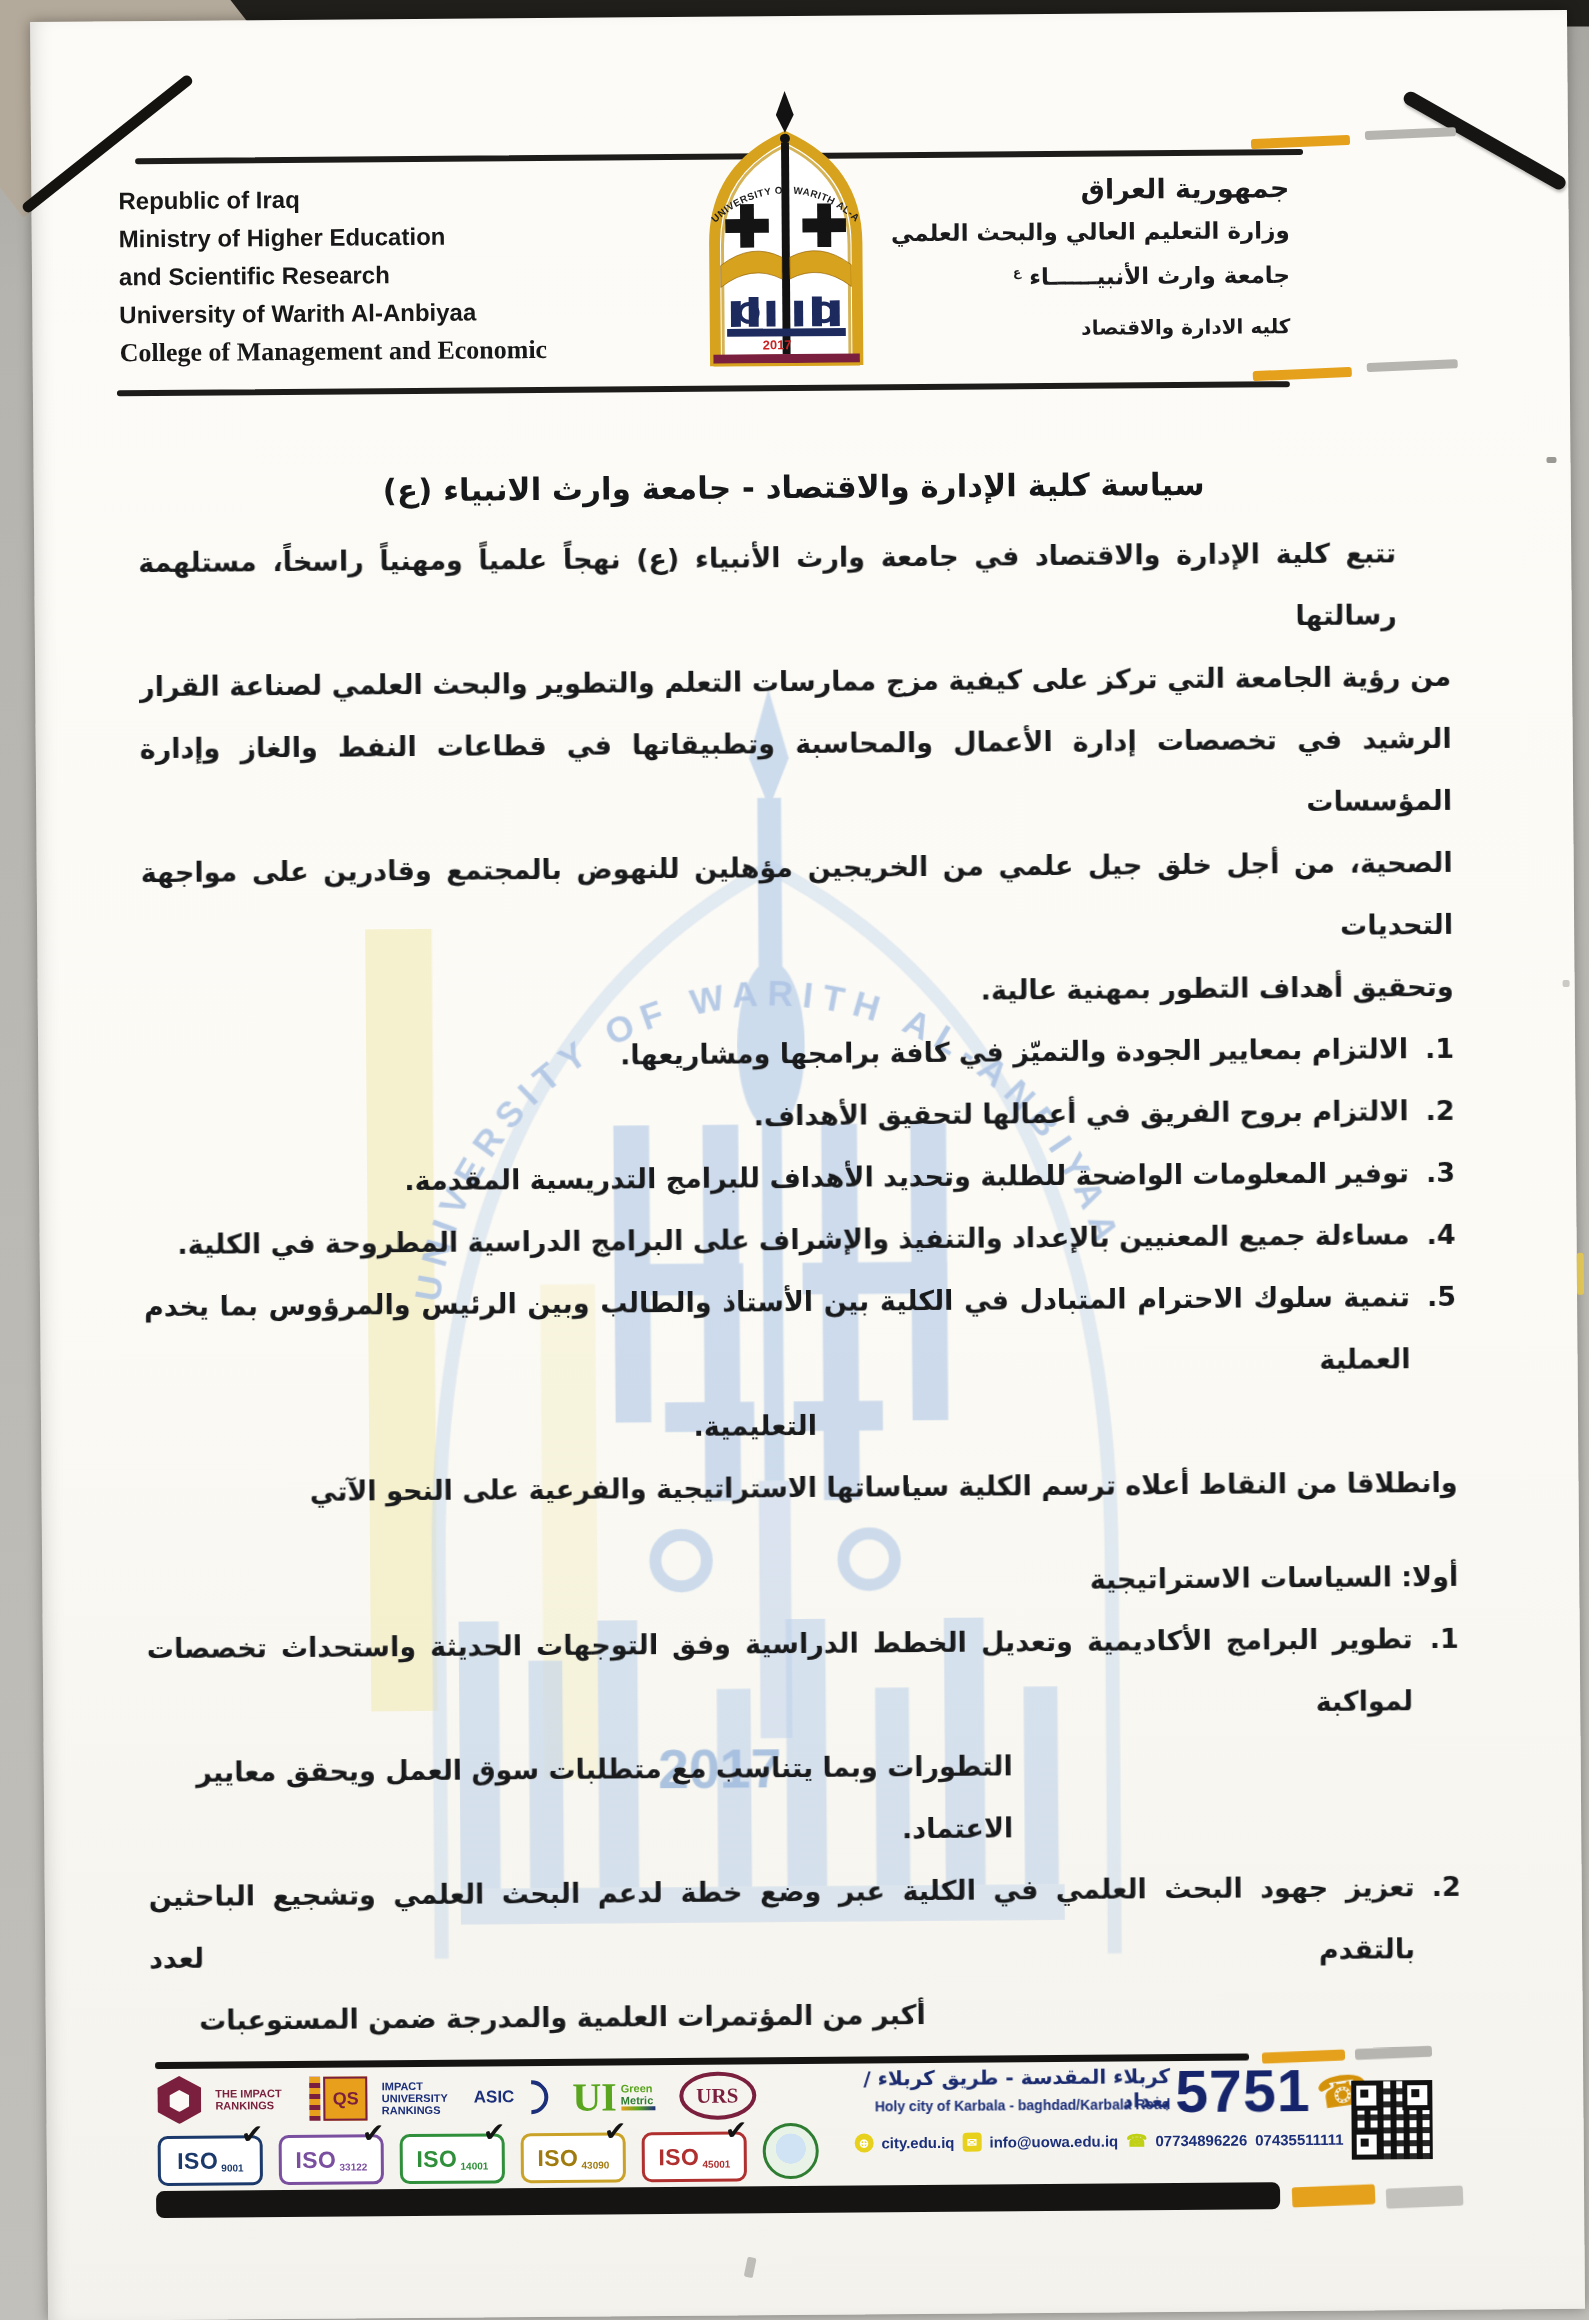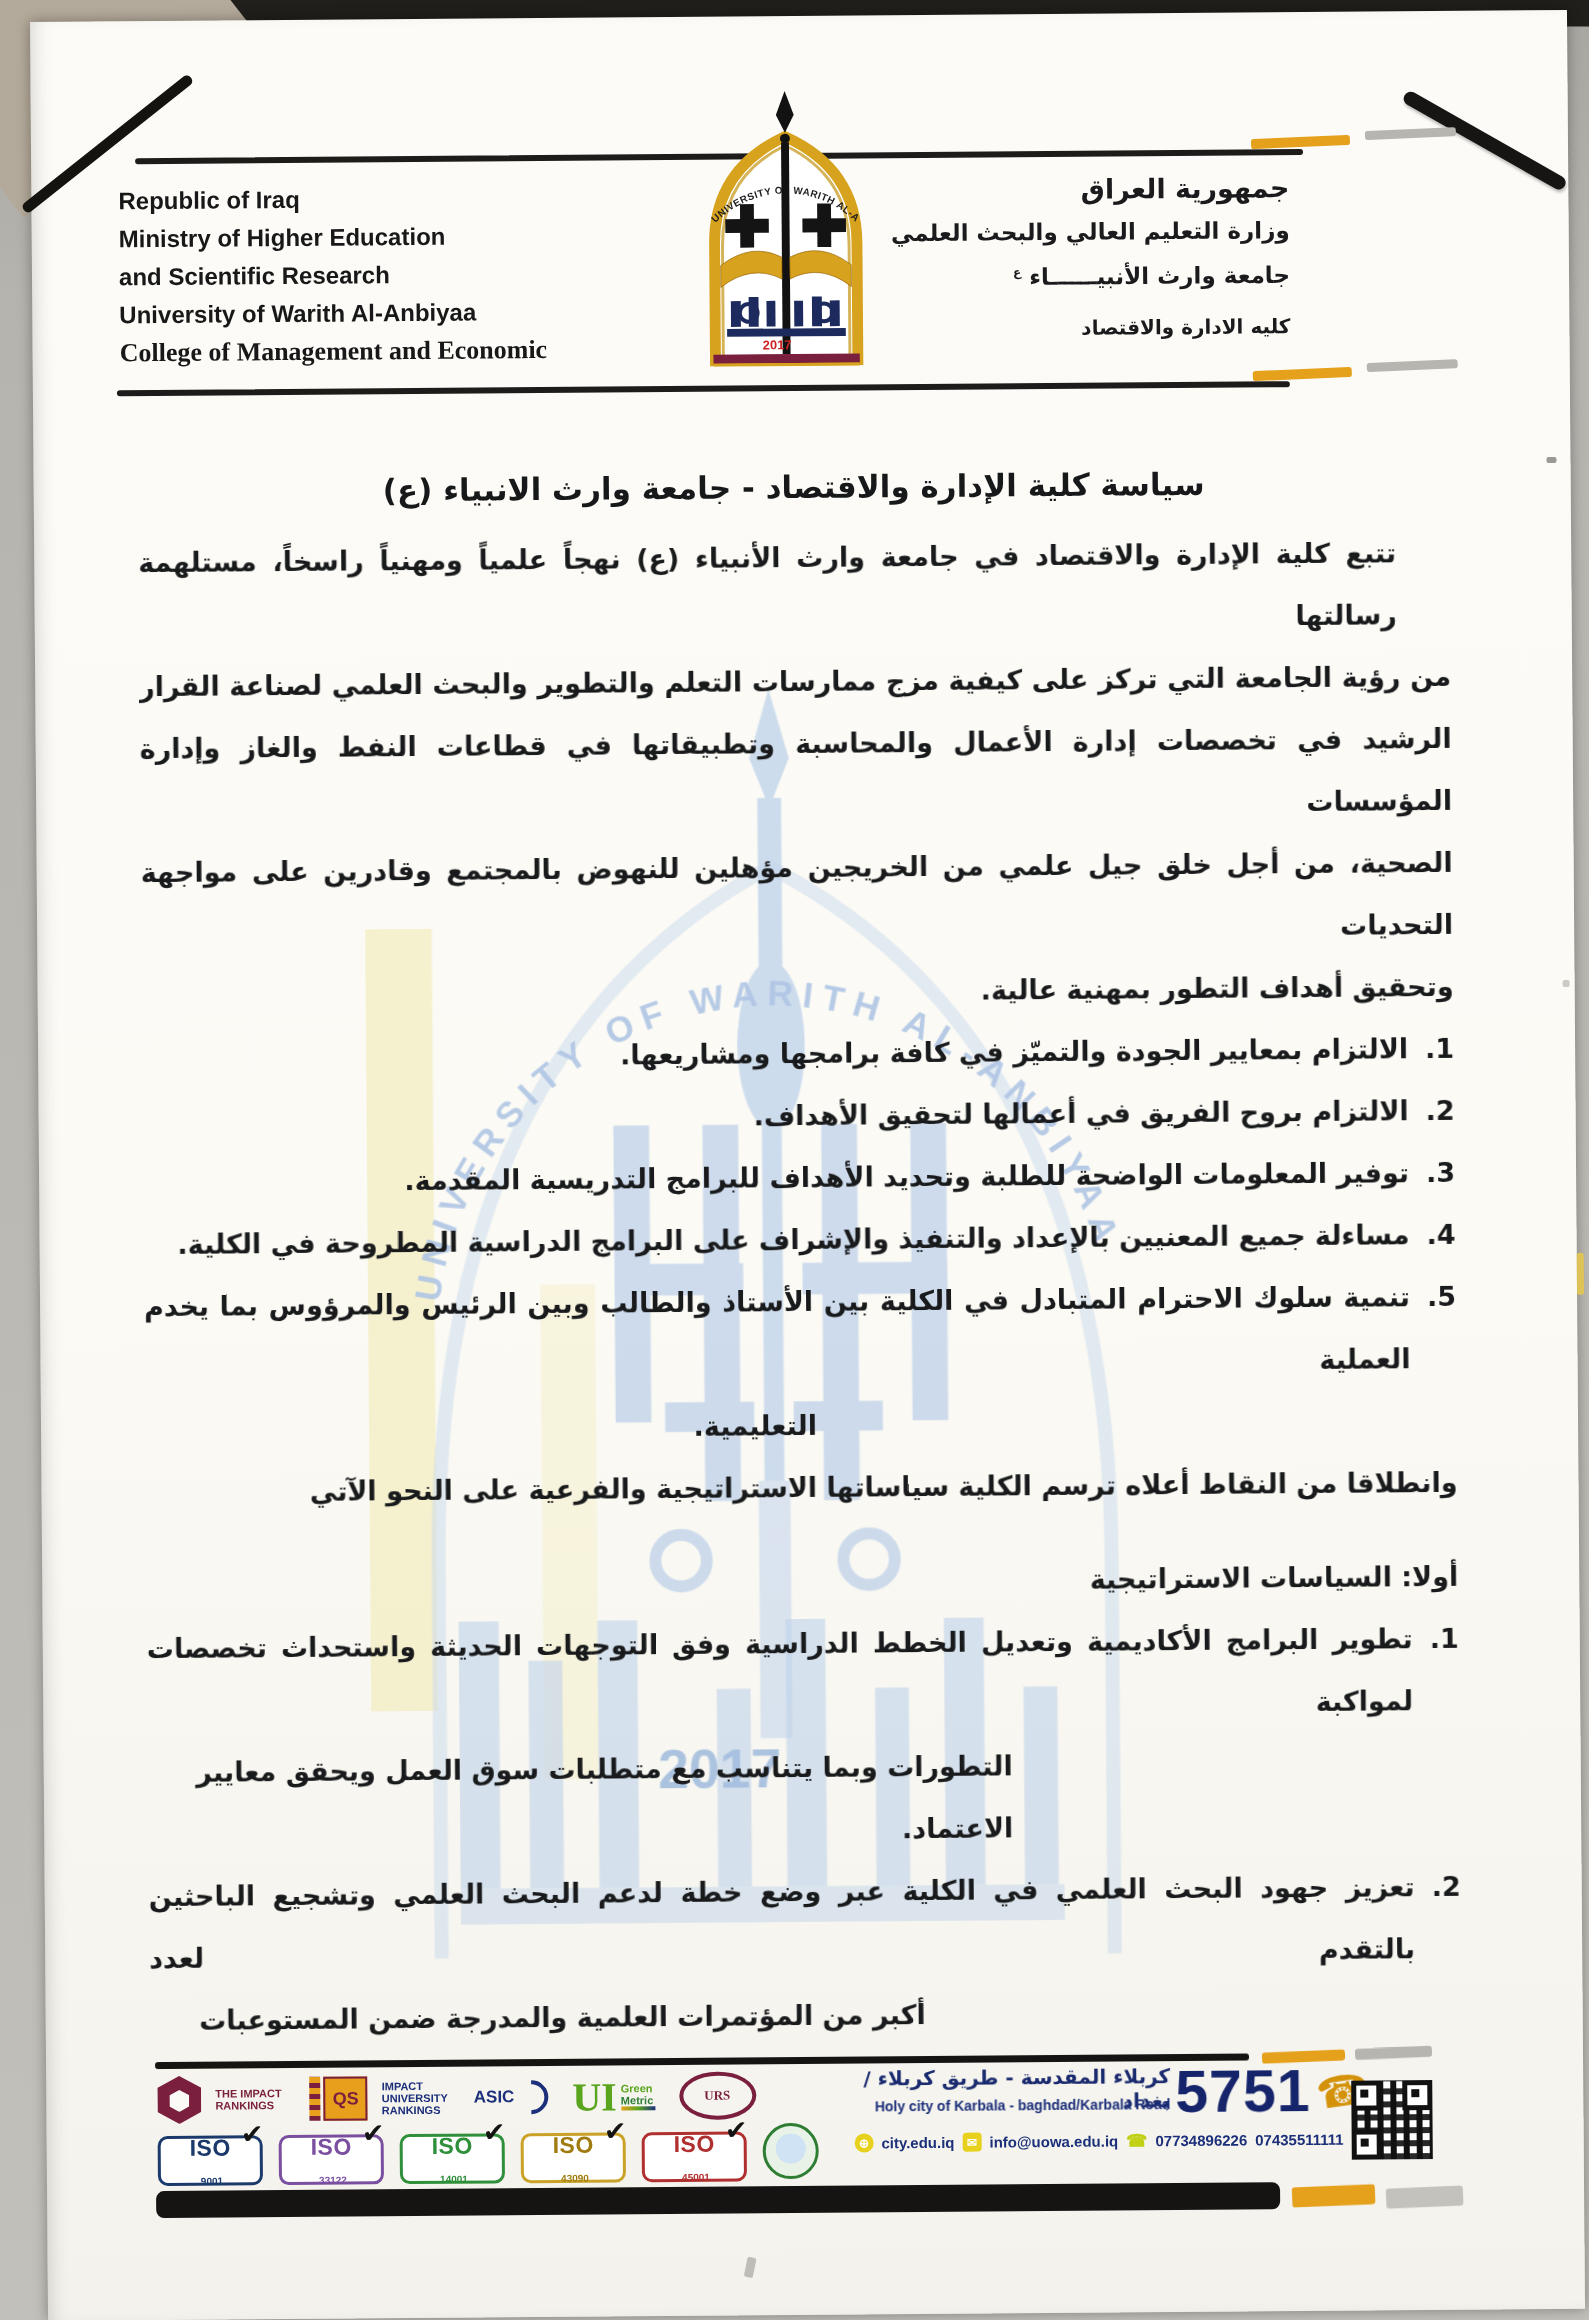--- a/index.html
+++ b/index.html
@@ -46,22 +46,22 @@
   .rank-label{font-family:"Liberation Sans",sans-serif;font-weight:700;font-size:11px;line-height:12px;color:#7a1f3d;}
   .navy{color:#1c2f7a;}
   .hex{width:44px;height:48px;background:#7a1f3d;clip-path:polygon(50% 0,100% 25%,100% 75%,50% 100%,0 75%,0 25%);position:relative;}
   .hex .in{position:absolute;left:12px;top:14px;width:20px;height:22px;background:#fbfaf6;clip-path:polygon(50% 0,100% 25%,100% 75%,50% 100%,0 75%,0 25%);}
   .qs-box{width:40px;height:40px;background:#e8a01c;border:2px solid #7a1f3d;display:flex;align-items:center;justify-content:center;
           font-weight:700;font-size:18px;color:#7a1f3d;font-family:"Liberation Sans",sans-serif;}
   .qs-strip{width:11px;height:44px;background:repeating-linear-gradient(180deg,#e8a01c 0 6px,#7a1f3d 6px 11px);}
   .asic-swoosh{width:26px;height:26px;border:4px solid transparent;border-right-color:#1c2f7a;border-bottom-color:#1c2f7a;
                border-radius:50%;transform:rotate(-45deg);}
   .urs-oval{width:69px;height:40px;border:4px solid #7a1f3d;border-radius:50%;display:flex;align-items:center;justify-content:center;
-            font-weight:700;font-size:13px;color:#7a1f3d;font-family:"Liberation Serif",serif;}
-  .iso-badge{position:relative;width:99px;height:44px;border-radius:10px;border:3px solid;display:flex;align-items:center;justify-content:center;background:#fff;flex-direction:column;}
+            font-weight:700;font-size:21px;color:#7a1f3d;font-family:"Liberation Serif",serif;}
+  .iso-badge{position:relative;width:99px;height:44px;border-radius:10px;border:3px solid;display:flex;align-items:center;justify-content:center;background:#fff;}
   .iso-badge .iso-word{font-family:"Liberation Sans",sans-serif;font-weight:700;font-size:23px;letter-spacing:0.5px;}
   .iso-badge .iso-num{font-family:"Liberation Sans",sans-serif;font-weight:700;font-size:10px;margin:14px 0 0 3px;}
   .iso-badge .check{position:absolute;right:-4px;top:-20px;font-size:27px;color:#141414;}
   .emblem{width:50px;height:50px;border-radius:50%;border:3px solid #2e7d32;
           background:radial-gradient(circle at 50% 45%,#cfe3f5 0 40%,#e8f2e6 41% 100%);}
   .qr{position:relative;width:81px;height:79px;background:
       repeating-linear-gradient(0deg,rgba(17,17,17,.9) 0 6px,transparent 6px 13px),
       repeating-linear-gradient(90deg,#111 0 6px,#fff 6px 13px);}
   .finder{position:absolute;width:20px;height:20px;border:5px solid #111;background:#fff;}
   .finder:after{content:"";position:absolute;left:4px;top:4px;width:8px;height:8px;background:#111;}

